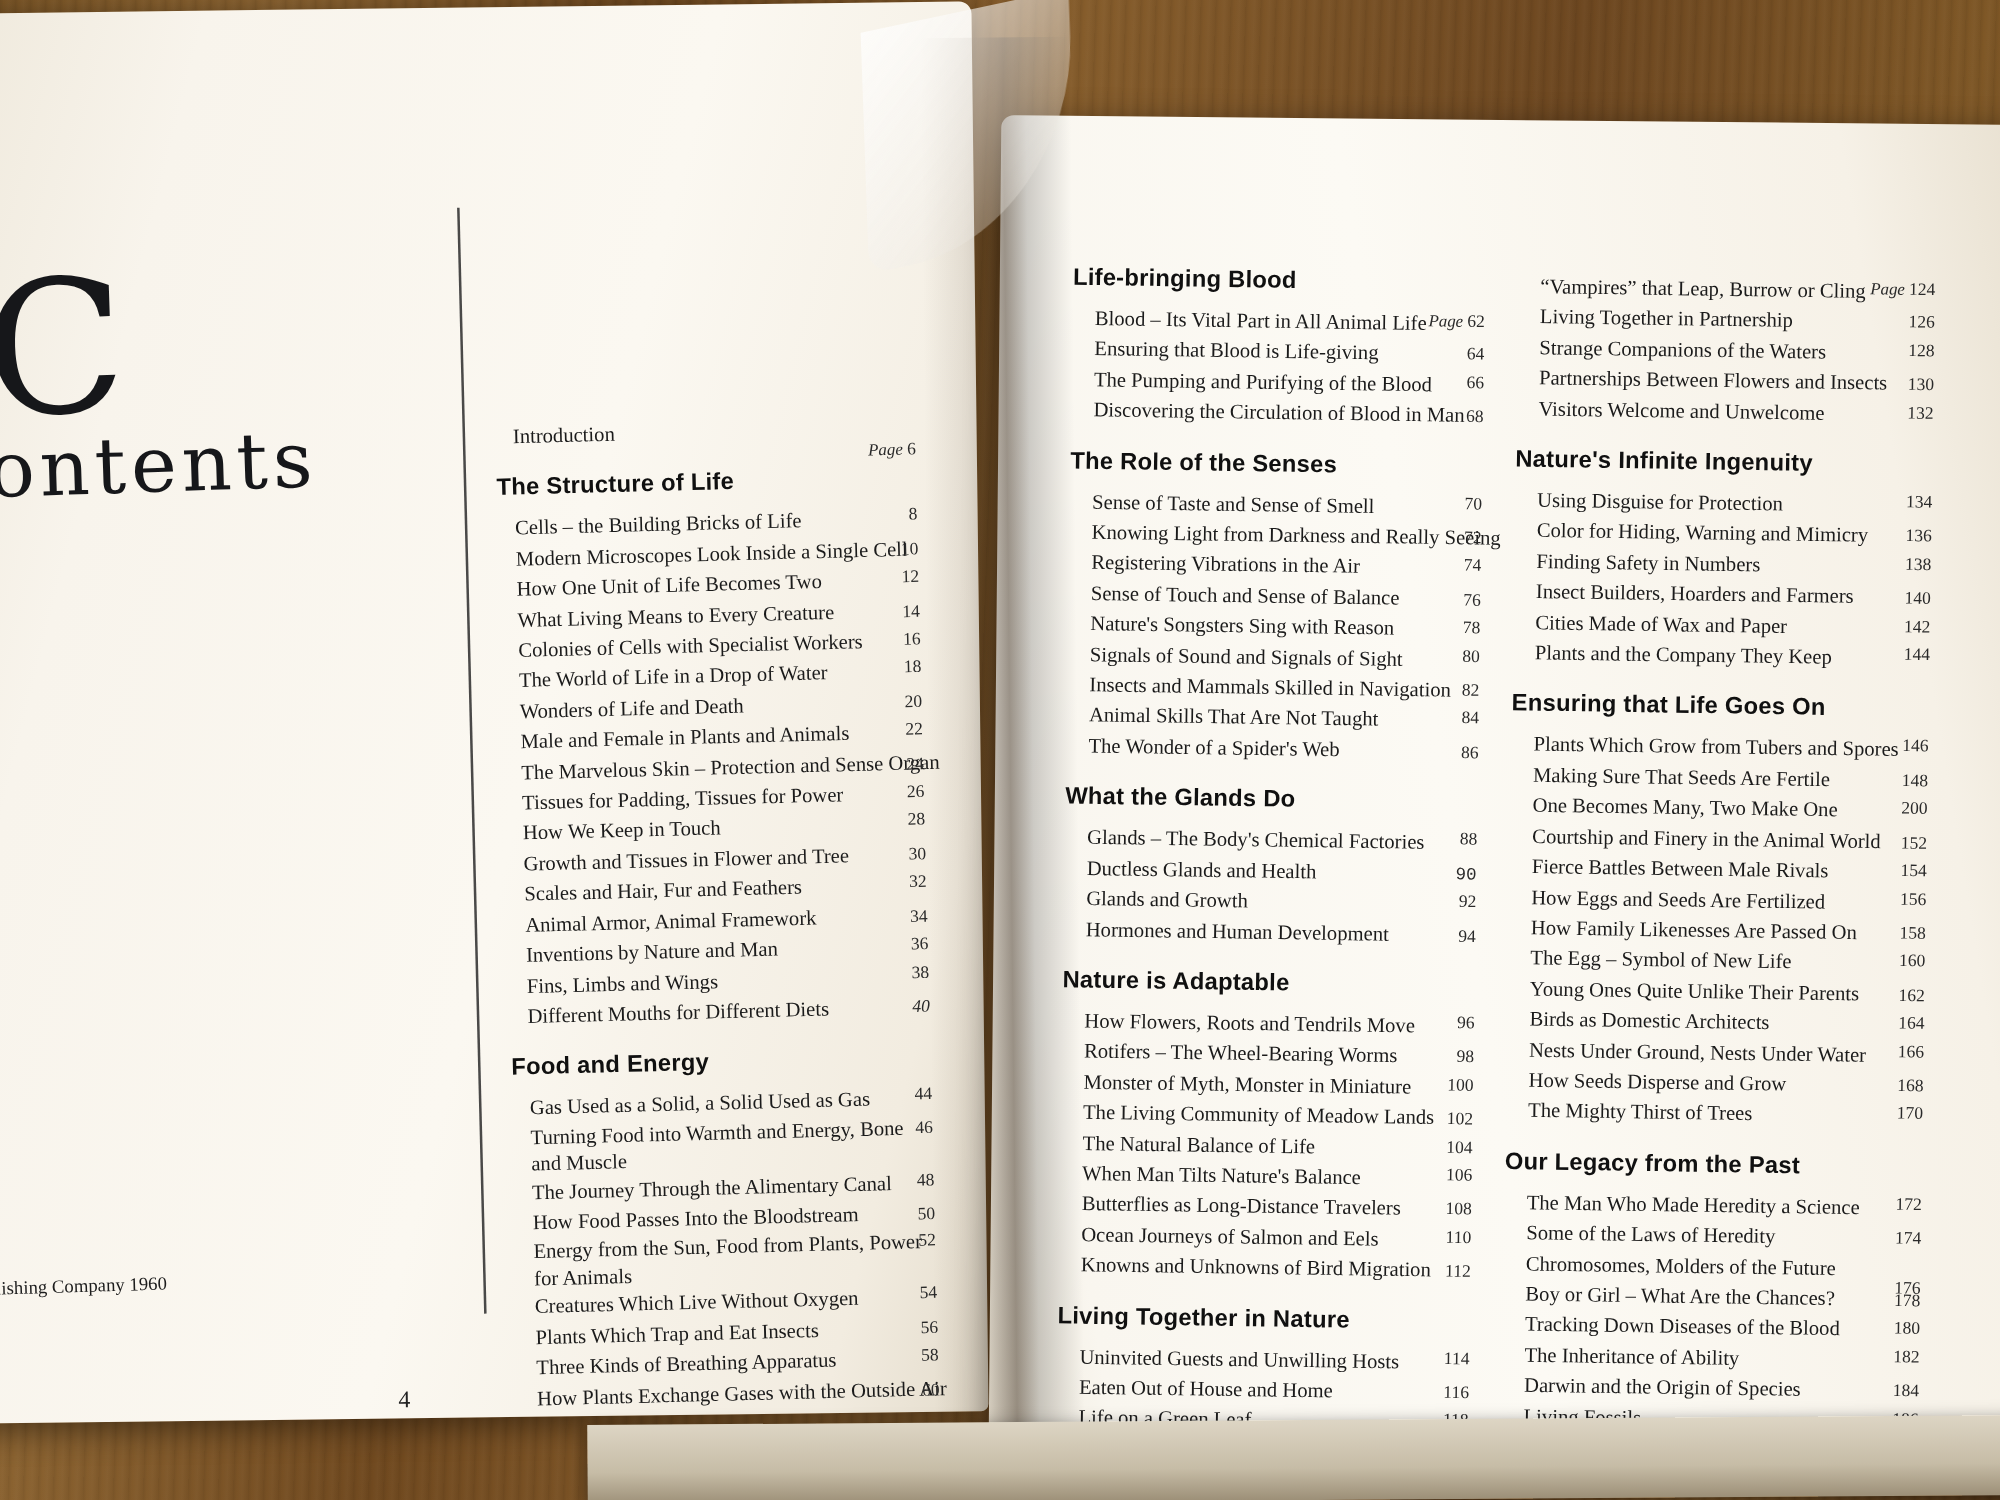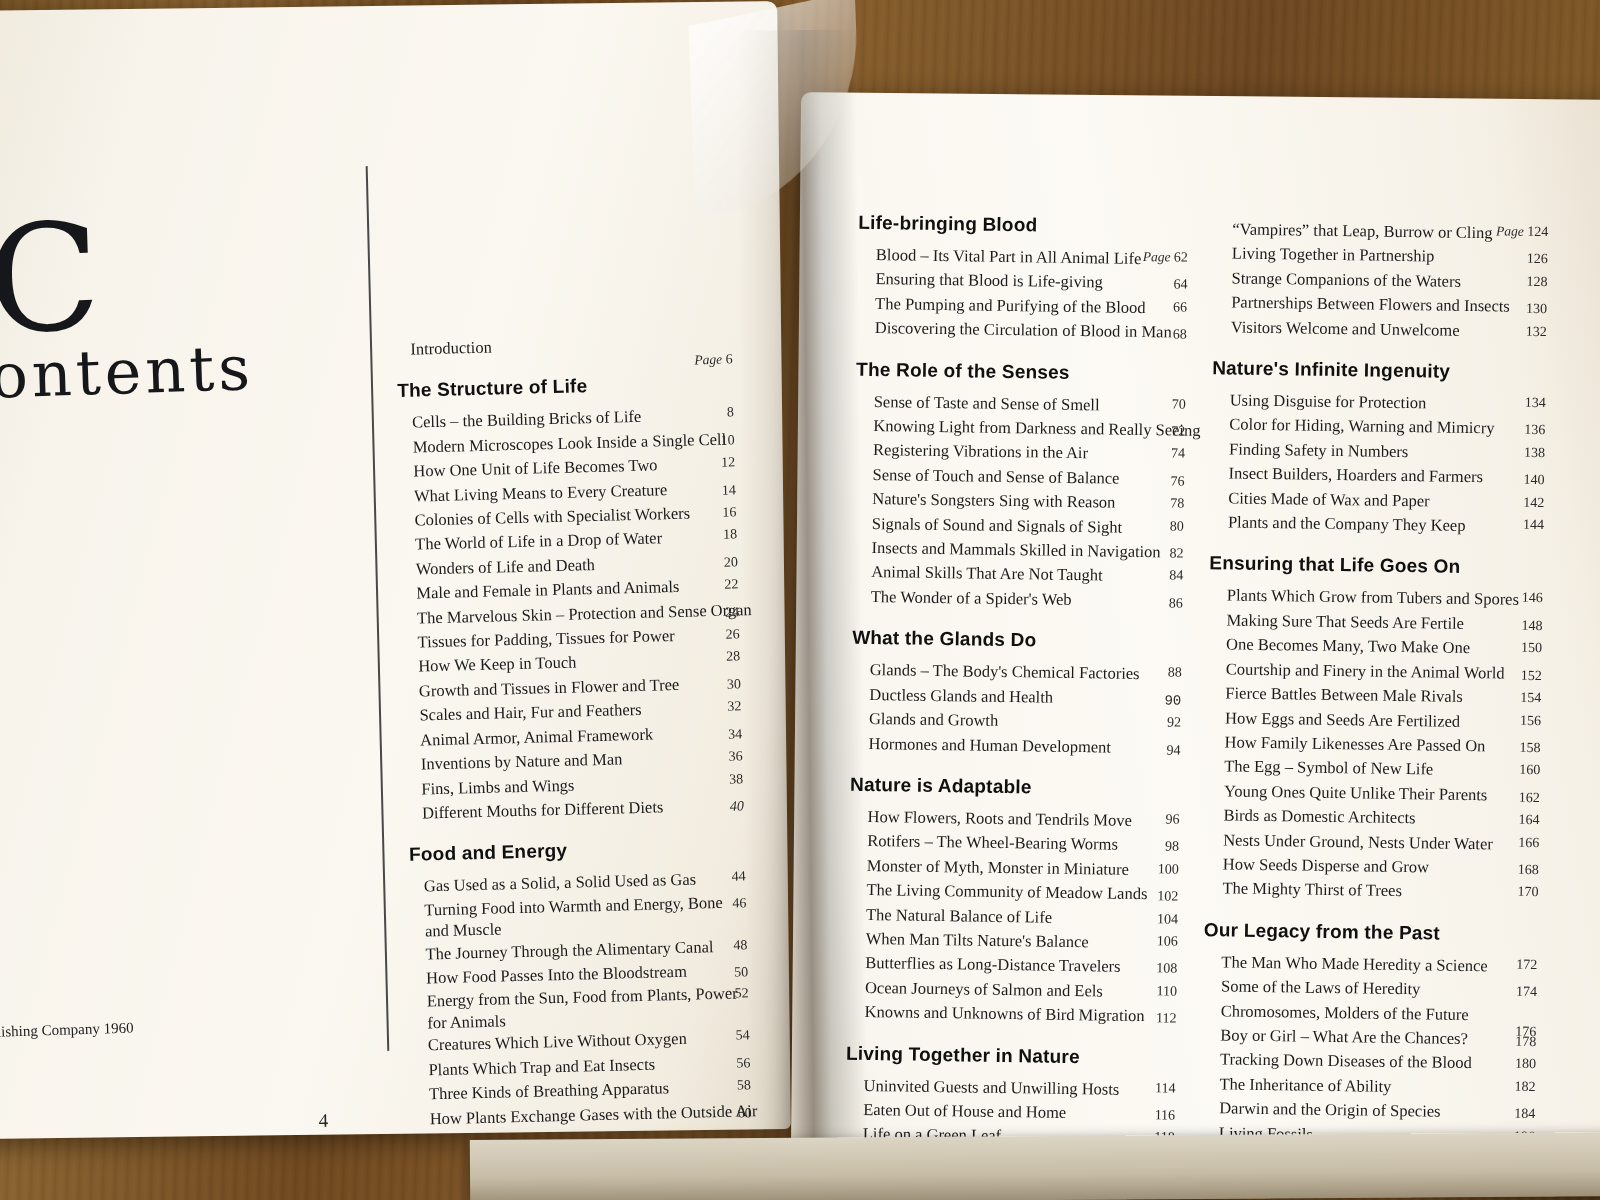--- a/index.html
+++ b/index.html
@@ -216,21 +216,21 @@
         <div class="sec-head">Nature's Infinite Ingenuity</div>
         <div class="entry"><span>Using Disguise for Protection</span><span class="pg" style="top: 0px;">134</span></div>
         <div class="entry"><span>Color for Hiding, Warning and Mimicry</span><span class="pg" style="top: 3px;">136</span></div>
         <div class="entry"><span>Finding Safety in Numbers</span><span class="pg" style="top: 1px;">138</span></div>
         <div class="entry"><span>Insect Builders, Hoarders and Farmers</span><span class="pg" style="top: 4px;">140</span></div>
         <div class="entry"><span>Cities Made of Wax and Paper</span><span class="pg" style="top: 2px;">142</span></div>
         <div class="entry"><span>Plants and the Company They Keep</span><span class="pg" style="top: 0px;">144</span></div>
         <div class="sec-head">Ensuring that Life Goes On</div>
         <div class="entry"><span>Plants Which Grow from Tubers and Spores</span><span class="pg" style="top: 0px;">146</span></div>
         <div class="entry"><span>Making Sure That Seeds Are Fertile</span><span class="pg" style="top: 3px;">148</span></div>
-        <div class="entry"><span>One Becomes Many, Two Make One</span><span class="pg" style="top: 1px;">150</span></div>
+        <div class="entry"><span>One Becomes Many, Two Make One</span><span class="pg" style="top: 1px;">200</span></div>
         <div class="entry"><span>Courtship and Finery in the Animal World</span><span class="pg" style="top: 4px;">152</span></div>
         <div class="entry"><span>Fierce Battles Between Male Rivals</span><span class="pg" style="top: 2px;">154</span></div>
         <div class="entry"><span>How Eggs and Seeds Are Fertilized</span><span class="pg" style="top: 0px;">156</span></div>
         <div class="entry"><span>How Family Likenesses Are Passed On</span><span class="pg" style="top: 3px;">158</span></div>
         <div class="entry"><span>The Egg – Symbol of New Life</span><span class="pg" style="top: 1px;">160</span></div>
         <div class="entry"><span>Young Ones Quite Unlike Their Parents</span><span class="pg" style="top: 4px;">162</span></div>
         <div class="entry"><span>Birds as Domestic Architects</span><span class="pg" style="top: 2px;">164</span></div>
         <div class="entry"><span>Nests Under Ground, Nests Under Water</span><span class="pg" style="top: 0px;">166</span></div>
         <div class="entry"><span>How Seeds Disperse and Grow</span><span class="pg" style="top: 3px;">168</span></div>
         <div class="entry"><span>The Mighty Thirst of Trees</span><span class="pg" style="top: 1px;">170</span></div>

